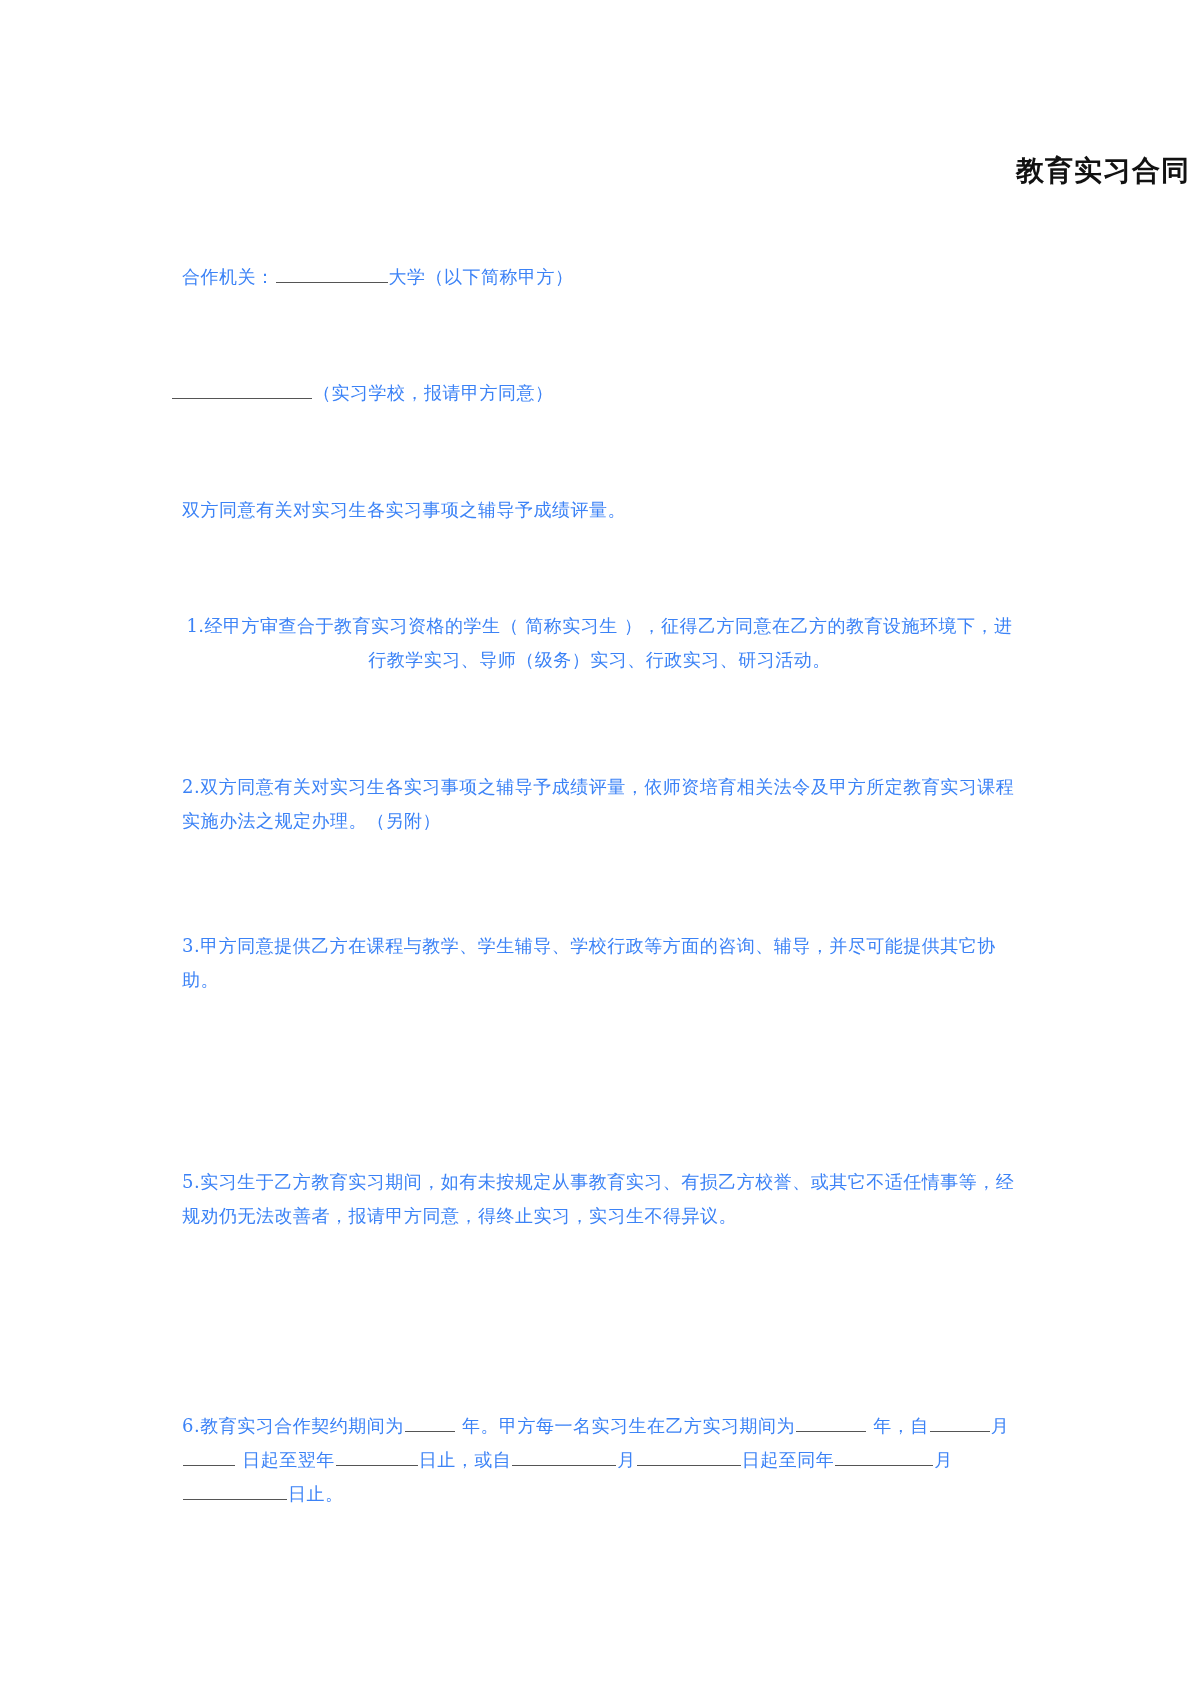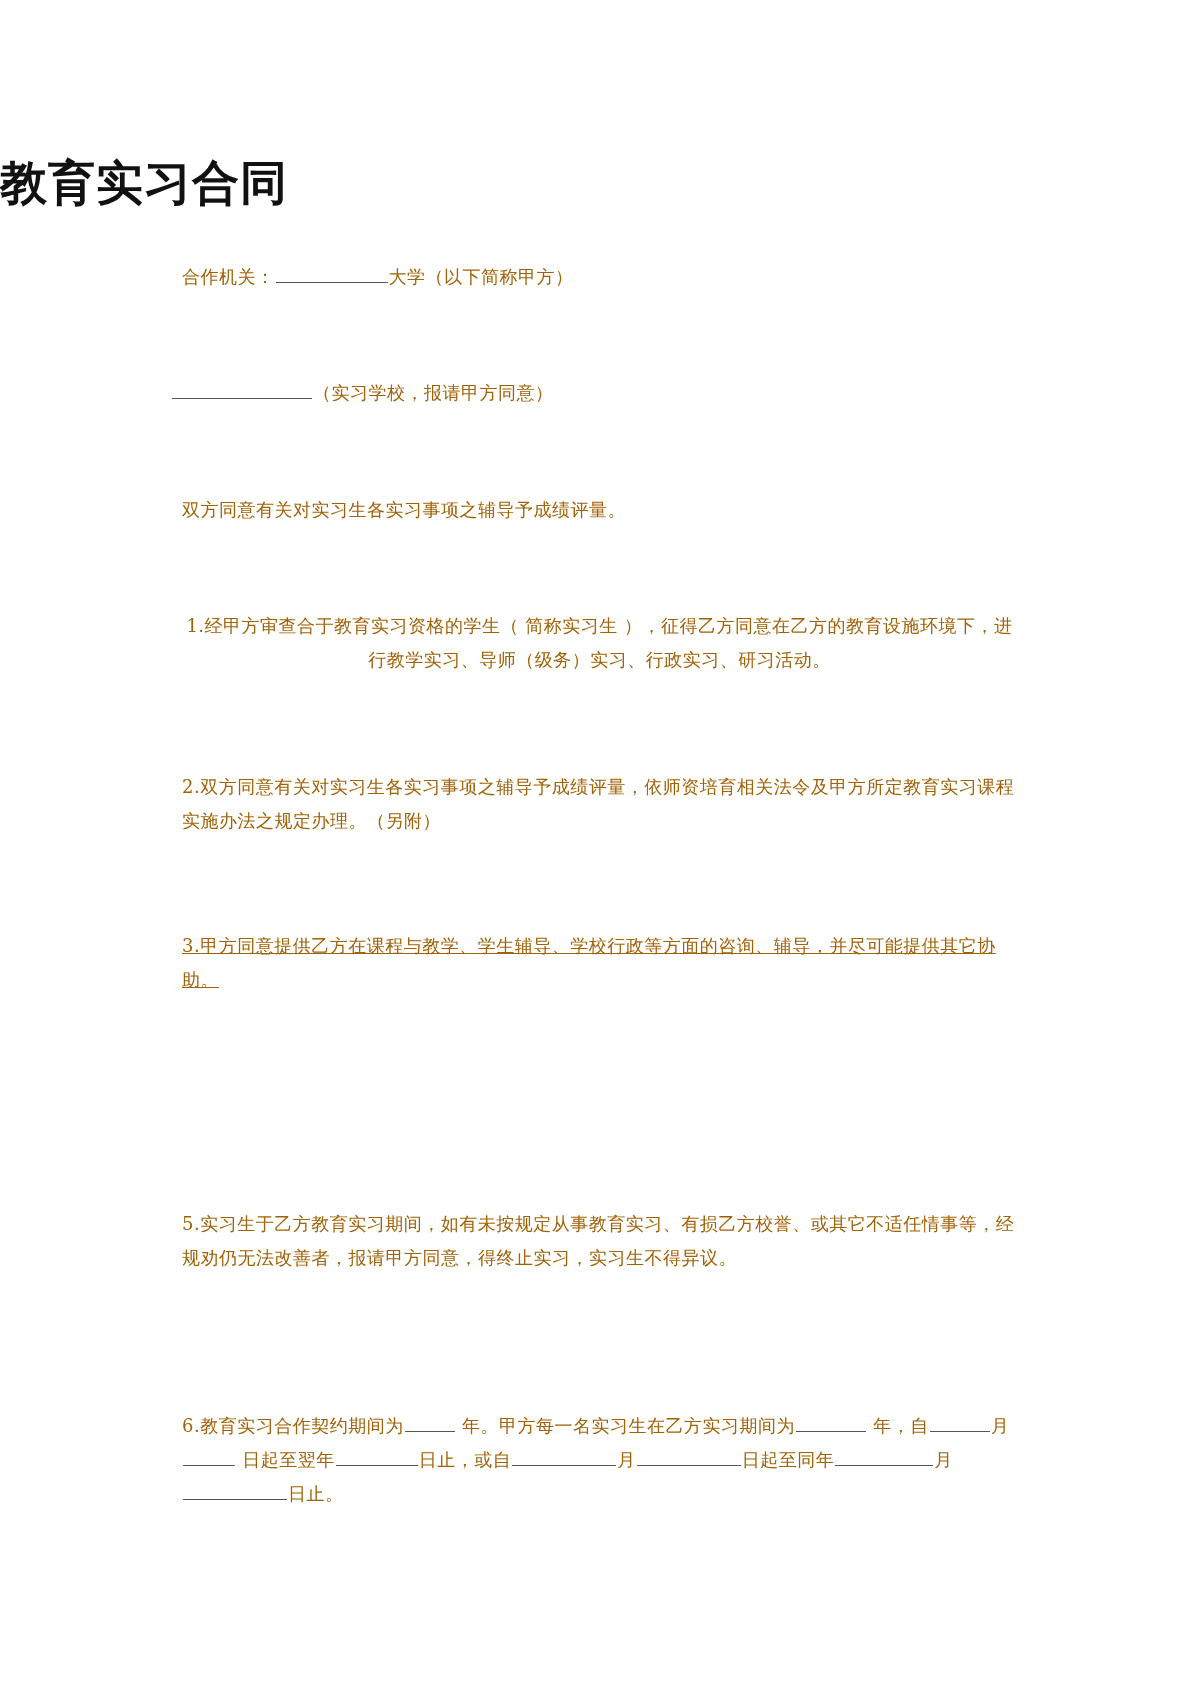--- a/index.html
+++ b/index.html
@@ -19,36 +19,36 @@
     position: absolute;
     left: 0; top: 0;
     width: 1190px;
     height: 1683px;
   }
   .title {
     position: absolute;
     top: 152px;
     left: 0;
     width: 1190px;
-    text-align: left;
+    text-align: right;
     font-family: "DejaVu Serif", "Liberation Serif", serif;
     font-weight: bold;
-    font-size: 47px;
+    font-size: 28px;
     letter-spacing: 1px;
     color: #111;
     margin: 0;
   }
   .para {
     position: absolute;
     left: 182px;
     width: 835px;
     font-size: 18px;
     line-height: 34px;
     margin: 0;
-    color: #a16207;
+    color: #3b82f6;
     letter-spacing: 0.5px;
   }
   .blank {
     display: inline-block;
     border-bottom: 1px solid #555;
     height: 20px;
     vertical-align: baseline;
     margin: 0 1px;
   }
   .seg { white-space: pre; }
@@ -73,26 +73,26 @@
   </p>
 
   <p class="para" style="top:609px;text-align:center;">
     <span>1.</span><span>经甲方审查合于教育实习资格的学生（ 简称实习生 ），征得乙方同意在乙方的教育设施环境下，进行教学实习、导师（级务）实习、行政实习、研习活动。</span>
   </p>
 
   <p class="para" style="top:770px;">
     <span>2.</span><span>双方同意有关对实习生各实习事项之辅导予成绩评量，依师资培育相关法令及甲方所定教育实习课程实施办法之规定办理。（另附）</span>
   </p>
 
-  <p class="para" style="top:929px;text-decoration:underline;">
+  <p class="para" style="top:929px;">
     <span>3.</span><span>甲方同意提供乙方在课程与教学、学生辅导、学校行政等方面的咨询、辅导，并尽可能提供其它协助。</span>
   </p>
 
 
-  <p class="para" style="top:1207px;">
+  <p class="para" style="top:1165px;">
     <span>5.</span><span>实习生于乙方教育实习期间，如有未按规定从事教育实习、有损乙方校誉、或其它不适任情事等，经规劝仍无法改善者，报请甲方同意，得终止实习，实习生不得异议。</span>
   </p>
 
   <p class="para" style="top:1409px;">
     <span>6.</span><span class="seg">教育实习合作契约期间为</span><span class="blank" style="width:50px;"></span><span class="seg"> 年。甲方每一名实习生在乙方实习期间为</span><span class="blank" style="width:70px;"></span><span class="seg"> 年，自</span><span class="blank" style="width:60px;"></span><span class="seg">月</span><span class="blank" style="width:52px;"></span><span class="seg"> 日起至翌年</span><span class="blank" style="width:82px;"></span><span class="seg">日止，或自</span><span class="blank" style="width:104px;"></span><span class="seg">月</span><span class="blank" style="width:104px;"></span><span class="seg">日起至同年</span><span class="blank" style="width:98px;"></span><span class="seg">月</span><span class="blank" style="width:104px;"></span><span class="seg">日止。</span>
   </p>
 
 </div>
 
 </body></html>

